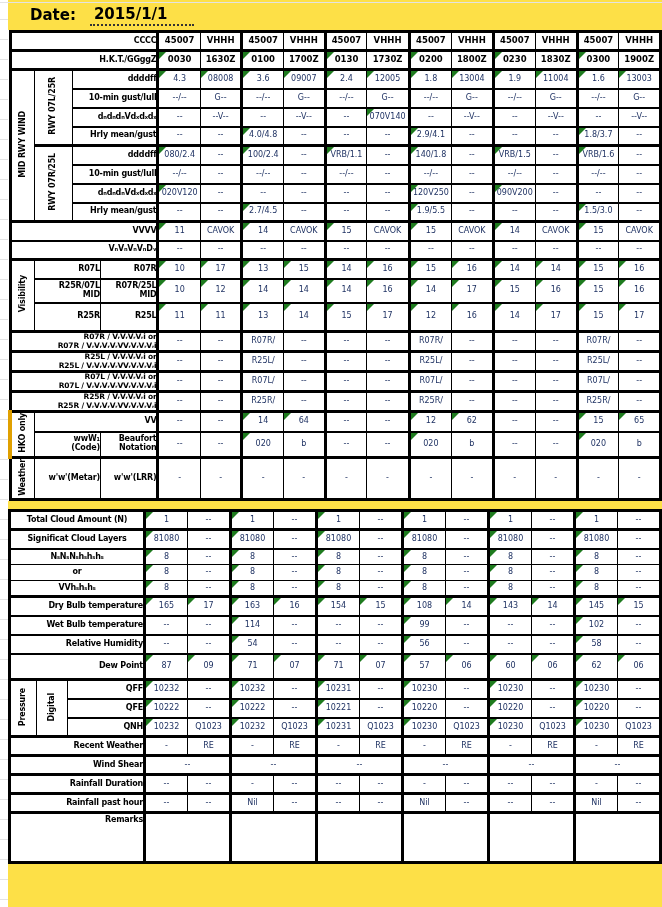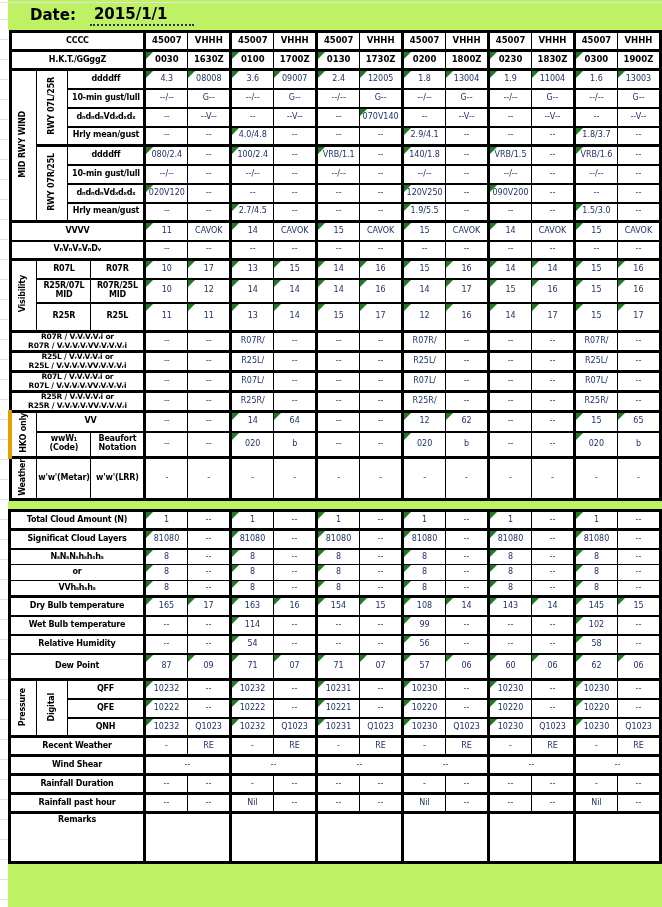--- a/index.html
+++ b/index.html
@@ -1,35 +1,35 @@
 <!DOCTYPE html>
 <html><head>
 <meta charset="utf-8">
 <style>
   * { box-sizing: border-box; }
   body { margin: 0; background: #fff; }
   .sheet {
-    position: relative; width: 662px; height: 907px; background: #bef264;
+    position: relative; width: 662px; height: 907px; background: #fde047;
     font-family: "DejaVu Sans", "Liberation Sans", sans-serif; overflow: hidden; color: #000;
   }
   .sheet::before { 
     content: ""; position: absolute; left: 0; top: 0; width: 8px; height: 100%;
     background: repeating-linear-gradient(to bottom, #fff 0 19px, #e3e3e3 19px 20px);
   }
   .sheet::after { 
     content: ""; position: absolute; left: 0; top: 2px; width: 100%; height: 1px; background: #e3e3e3;
   }
   .date-row { height: 30px; display: flex; align-items: center; padding-left: 30px; position: relative; }
   .date-label { font-weight: bold; font-size: 15px; }
   .date-value { font-weight: bold; font-size: 15px; margin-left: 14px; padding: 0 26px 1px 4px; border-bottom: 2px dotted #333; }
 
   table.obs { border-collapse: collapse; table-layout: fixed; margin-left: 8px; border: 3px solid #000; position: relative; z-index: 1; background:#fff; }
   .obs th, .obs td { padding: 0; vertical-align: middle; line-height: 1.12; overflow: visible; }
   .lbl { font-weight: bold; font-size: 8px; letter-spacing: -0.2px; text-align: center; border: solid #000; border-width: 2px 1.5px; background: #fff; }
-  .lbl.tl { text-align: center; padding-left: 0; }
+  .lbl.tl { text-align: right; padding-left: 13px; }
   .lbl.sm { font-size: 7.5px; }
   .lbl.vtop { vertical-align: top; padding-top: 2px; margin-left: 41px; }
   .vtxt { display: inline-block; writing-mode: vertical-rl; transform: rotate(180deg); white-space: nowrap; font-size: 8px; }
   .hko { border-left: 4px solid #E0A000; }
   .dat { font-size: 8px; text-align: center; color: #1F3263; position: relative; border: solid #000; border-width: 2px 1px; }
   .dat.b { font-weight: bold; color: #000; font-size: 8.5px; }
   .pr { border-right-width: 3px; }
   .pl { border-left-width: 3px; }
   tr.hb > th, tr.hb > td { border-bottom-width: 3px; }
   tr.ht > th, tr.ht > td { border-top-width: 3px; }

